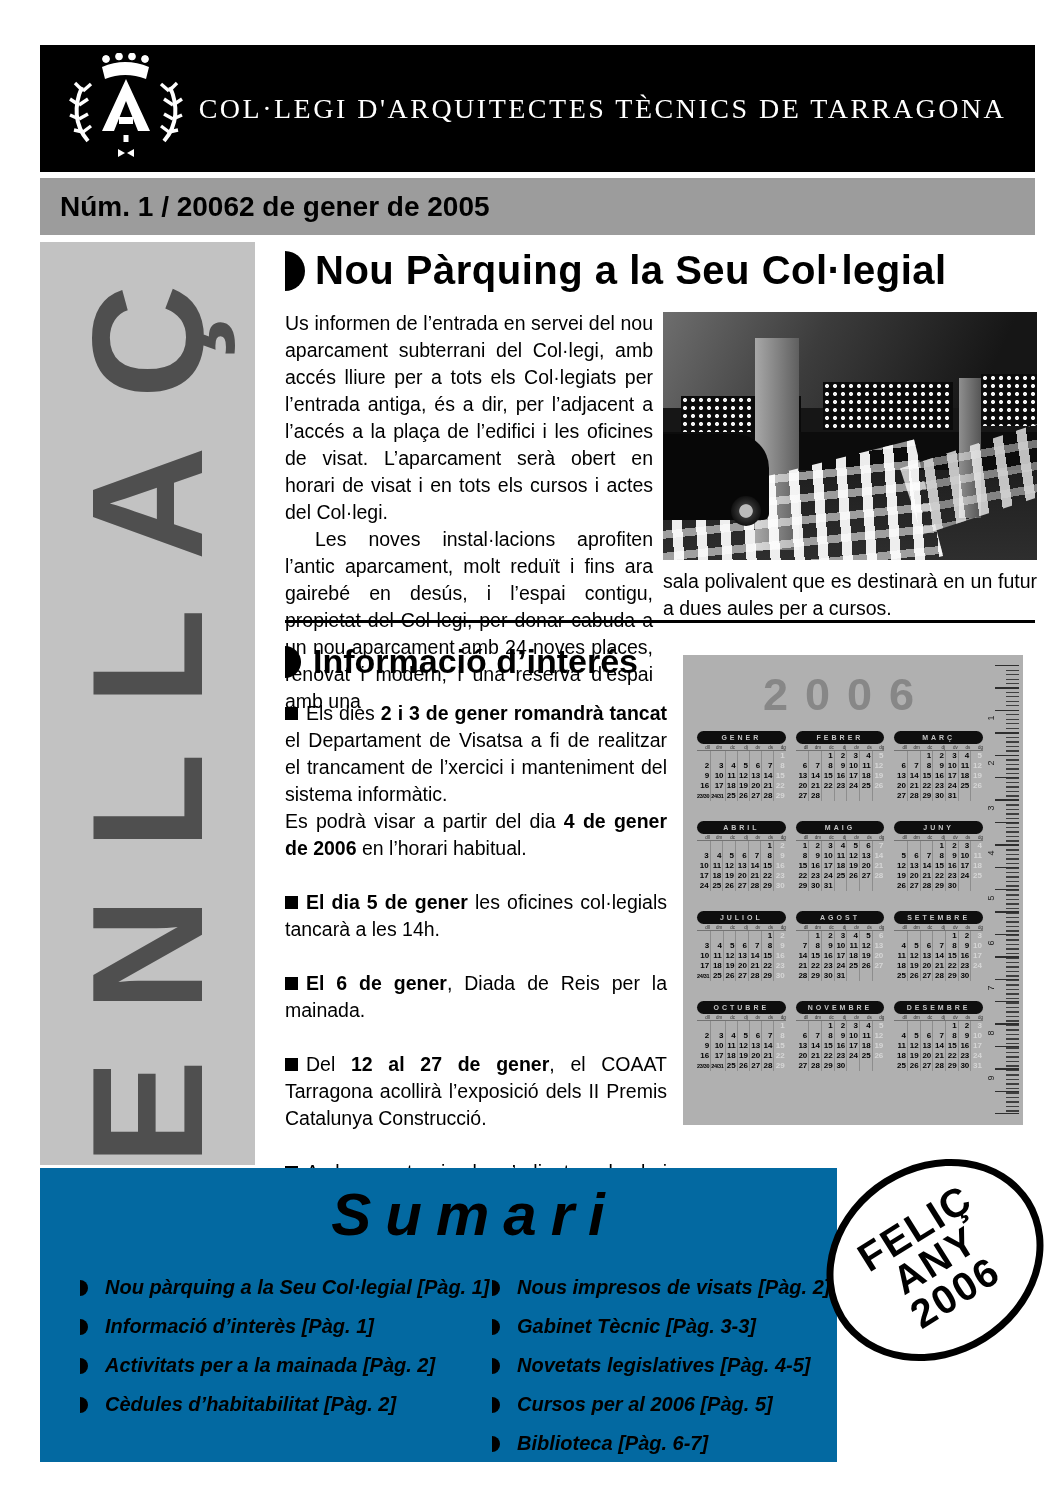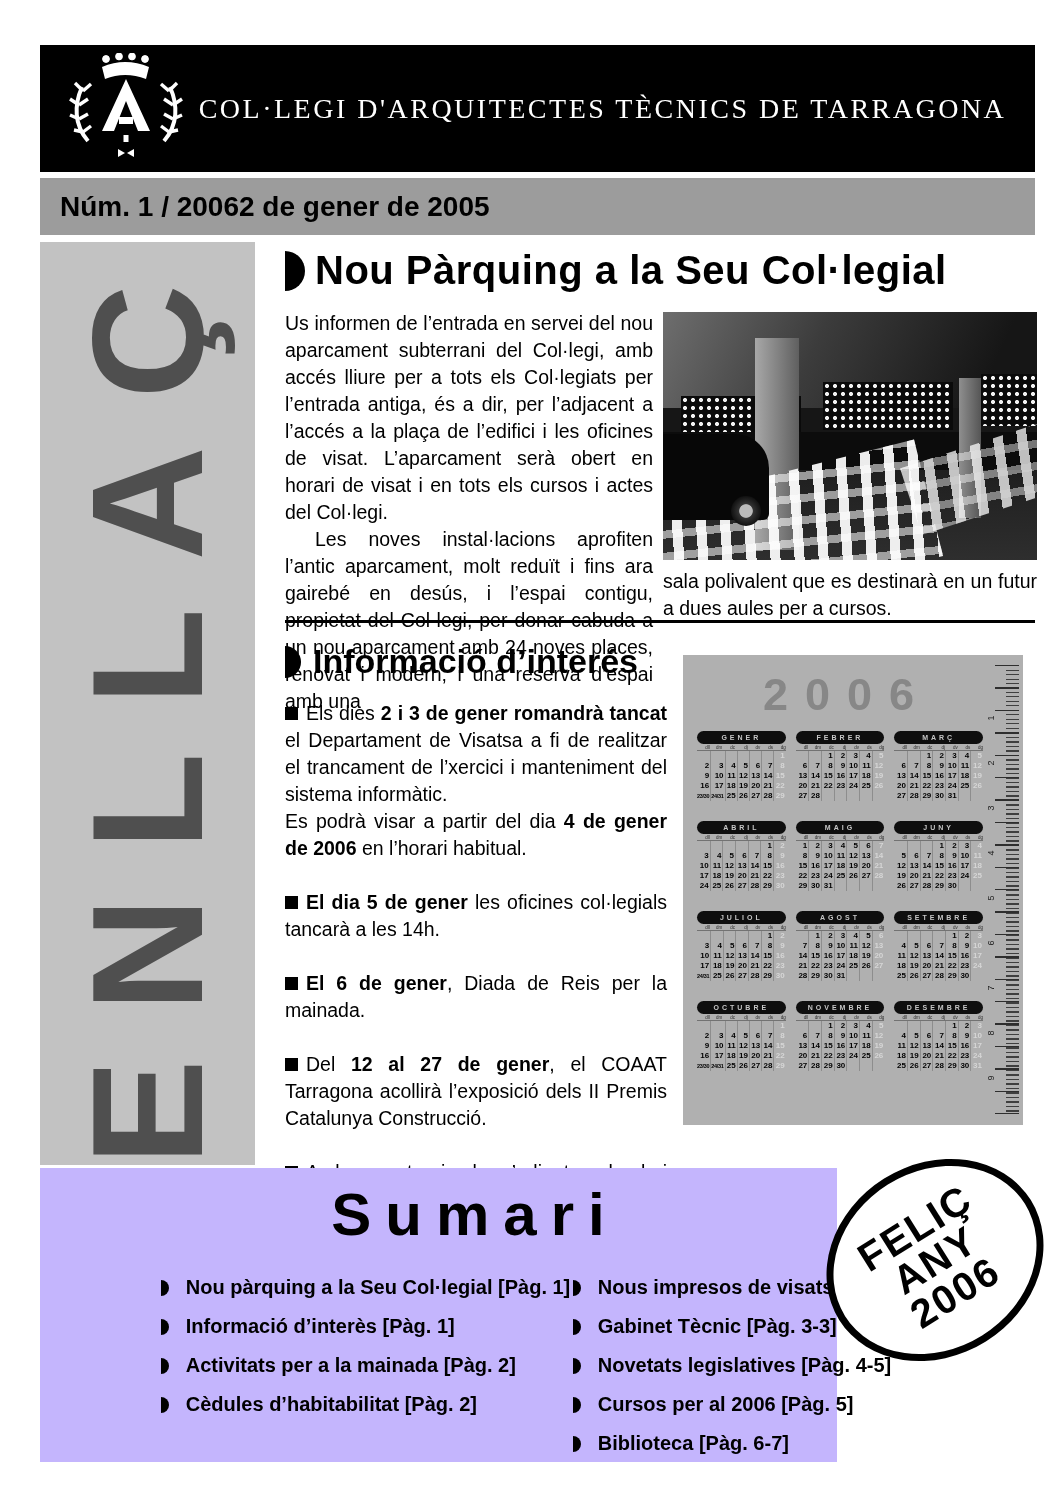--- a/index.html
+++ b/index.html
@@ -78,24 +78,24 @@
   .cal-cell:nth-child(7n+1){border-left:none;}
   .cal-cell.sun{color:#d6d6d6;}
   .cal-cell .dual{font-size:5.5px;letter-spacing:-0.3px;}
   .ruler-fine{position:absolute;right:4px;top:10px;bottom:10px;width:13px;
           background:repeating-linear-gradient(to bottom,#3f3f3f 0 1px,rgba(0,0,0,0) 1px 4.5px);}
   .ruler-coarse{position:absolute;right:4px;top:10px;bottom:10px;width:24px;
           background:repeating-linear-gradient(to bottom,#2e2e2e 0 1.4px,rgba(0,0,0,0) 1.4px 22.4px);}
   .ruler-num{position:absolute;right:30px;font-size:9px;color:#222;transform:rotate(-90deg);}
 
   
-  .sumari-box{position:absolute;left:40px;top:1168px;width:797px;height:294px;background:#c4b5fd;}
+  .sumari-box{position:absolute;left:40px;top:1168px;width:797px;height:294px;background:#0369a1;font-style:italic;}
   .sumari-title{position:absolute;left:0;top:12px;width:870px;text-align:center;font-size:60px;
           font-weight:bold;letter-spacing:14px;}
-  .sumari-cols{position:absolute;left:46px;top:108px;display:flex;width:900px;justify-content:center;}
+  .sumari-cols{position:absolute;left:40px;top:108px;display:flex;width:900px;}
   .sumari-col{flex:0 0 auto;}
   .sumari-col.c1{width:412px;}
   .sumari-item{font-size:20px;font-weight:bold;margin-bottom:16px;white-space:nowrap;
           display:flex;align-items:center;}
   .sumari-item .half-bullet{width:8px;height:16px;margin-right:17px;flex:0 0 auto;}
 
   .badge{position:absolute;left:822px;top:1164px;width:212px;height:178px;background:#fff;
           border:7px solid #000;border-radius:50%;transform:rotate(-32deg);
           display:flex;align-items:center;justify-content:center;}
   .badge-text{text-align:center;font-size:40px;font-weight:bold;line-height:38px;letter-spacing:2px;}

